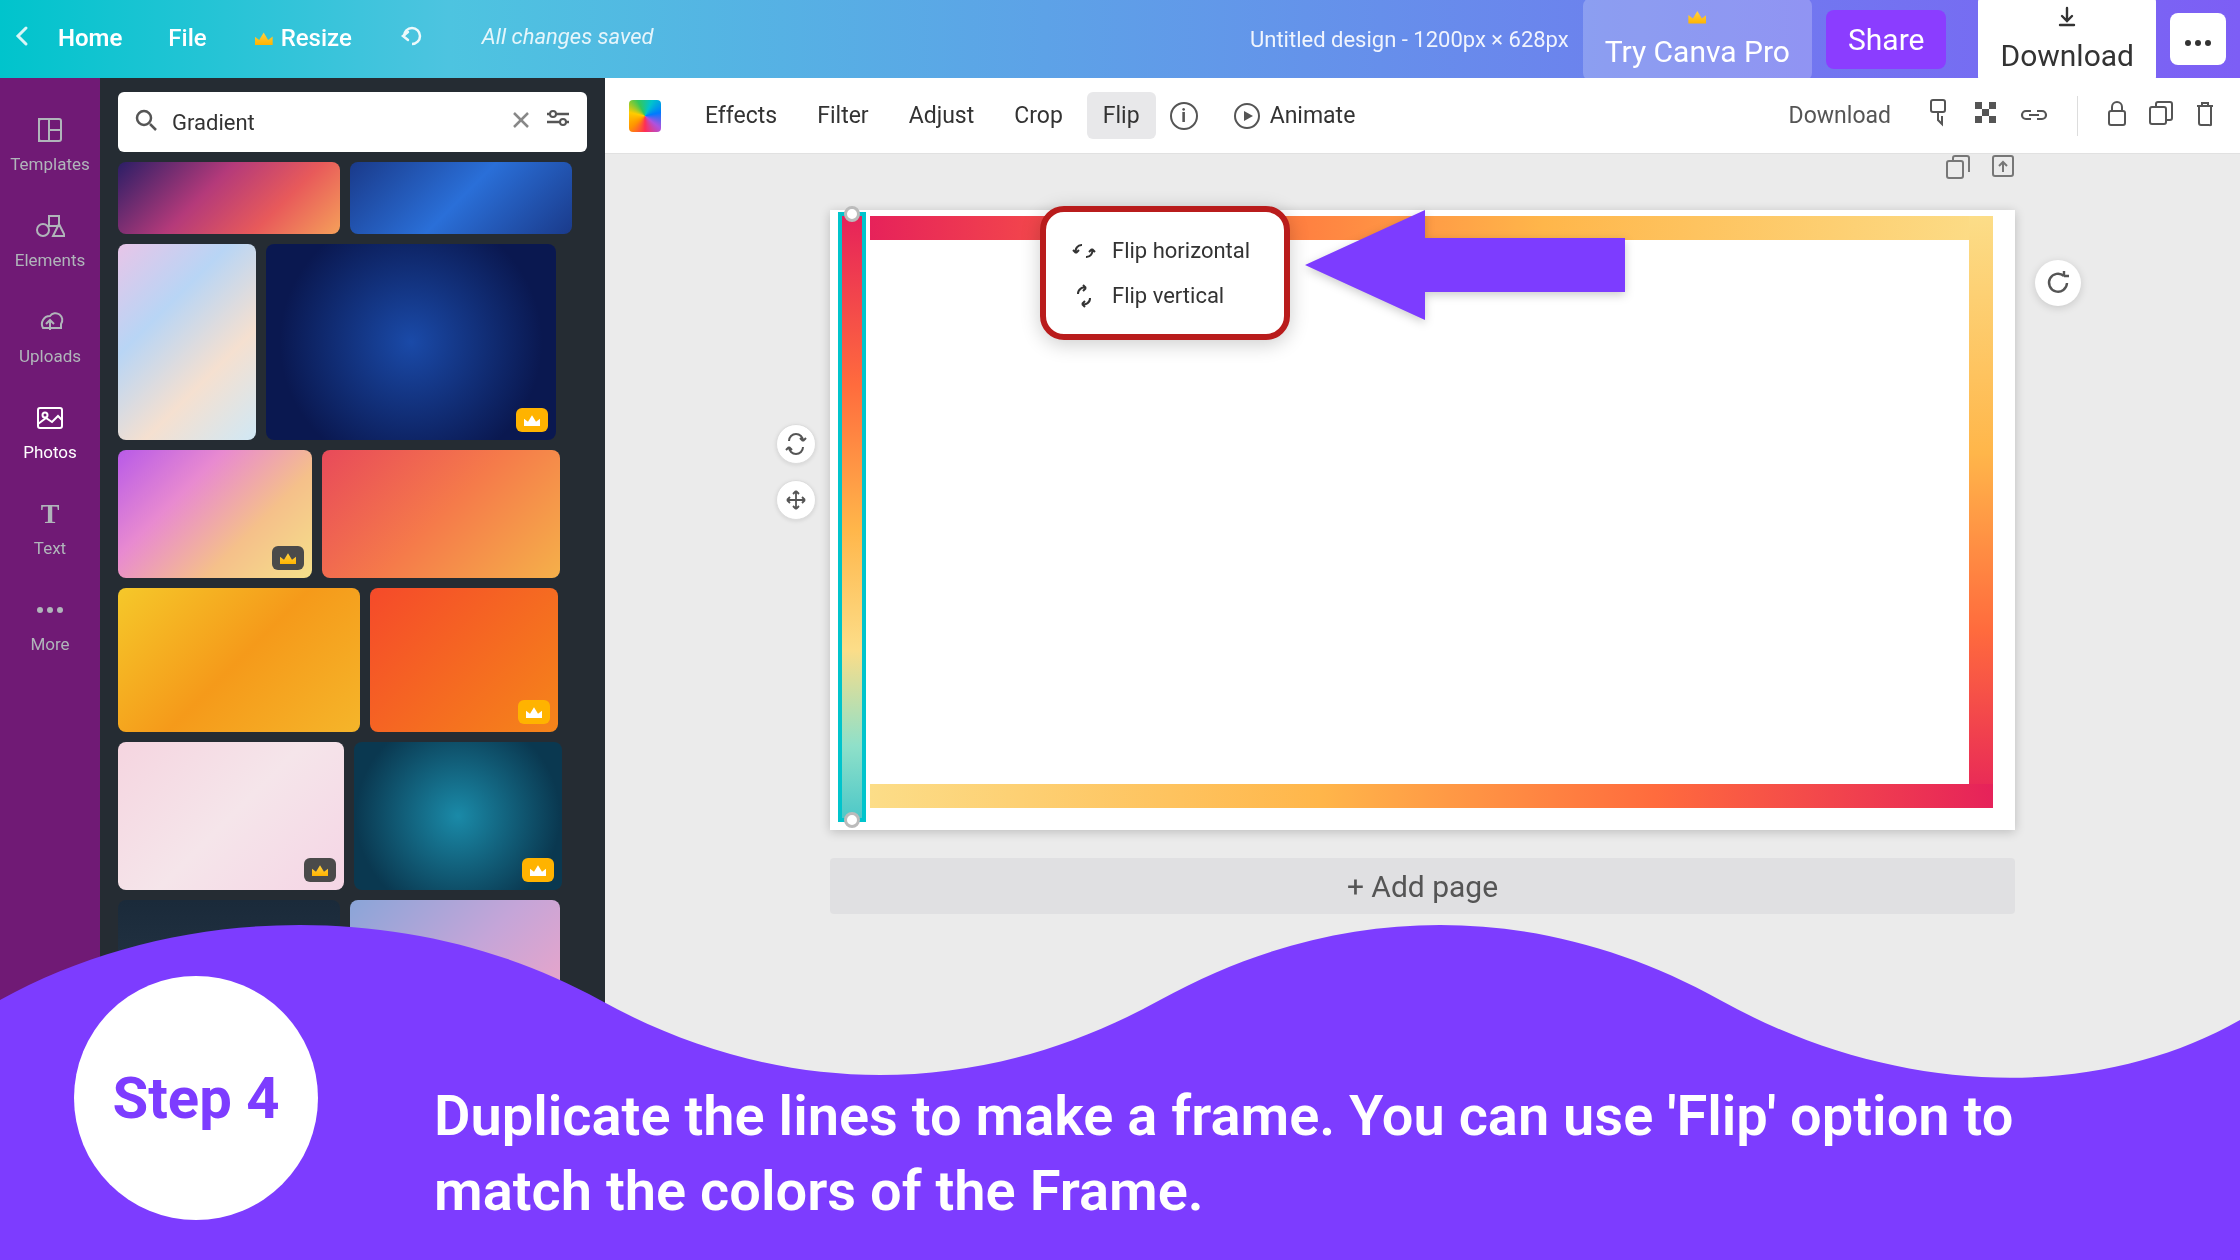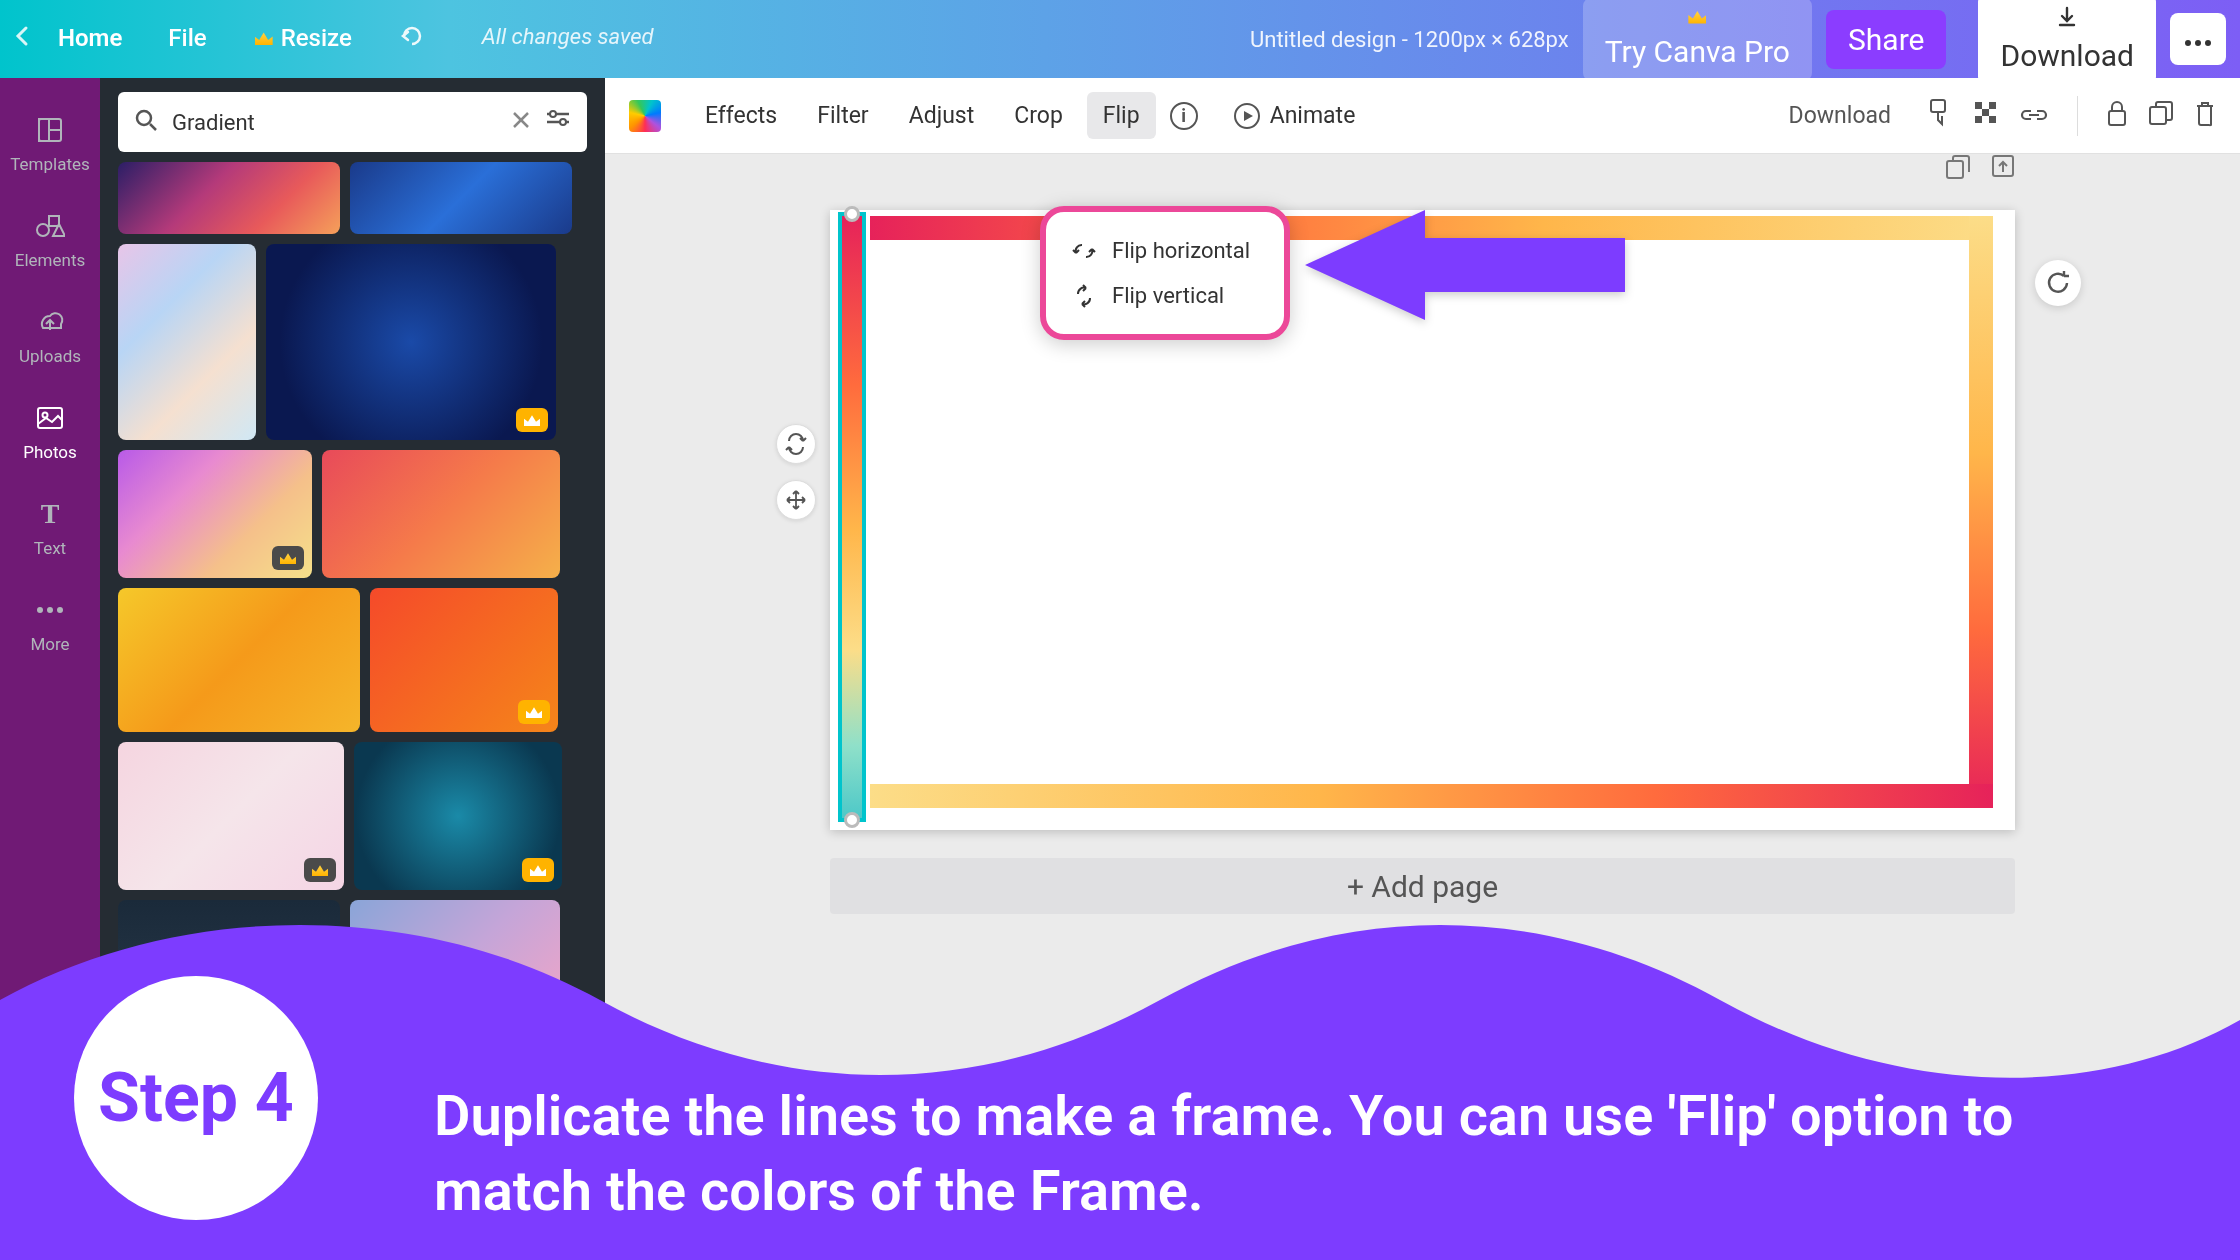--- a/index.html
+++ b/index.html
@@ -51,21 +51,21 @@
     .ctx-item { padding:10px 16px; cursor:pointer; border-radius:6px;}
     .ctx-item.active { background:#e8e8ea;}
     .info-circle { width:28px; height:28px; border:2px solid #555; border-radius:50%; display:flex; align-items:center; justify-content:center; font-size:18px; font-weight:700; color:#555; margin-left:6px; margin-right:12px;}
     .animate-wrap{display:flex;align-items:center;gap:10px;}
     .animate-icon{width:26px;height:26px;border:2px solid #555;border-radius:50%;position:relative;}
     .animate-icon:after{content:"";position:absolute;left:8px;top:6px;border-left:9px solid #555;border-top:5px solid transparent;border-bottom:5px solid transparent;}
     .ctx-right { margin-left:auto; display:flex; align-items:center; gap:20px; color:#555;}
     .ctx-divider { width:1px; height:40px; background:#ddd; margin:0 8px;}
     
     
-    .flip-dropdown { position:absolute; left:435px; top:128px; background:#fff; border:6px solid #ec4899; border-radius:24px; padding:16px 10px; width:250px; box-shadow:0 4px 20px rgba(0,0,0,0.2); z-index:100;}
+    .flip-dropdown { position:absolute; left:435px; top:128px; background:#fff; border:6px solid #b91c1c; border-radius:24px; padding:16px 10px; width:250px; box-shadow:0 4px 20px rgba(0,0,0,0.2); z-index:100;}
     .flip-item { display:flex; align-items:center; gap:16px; padding:10px 16px; font-size:22px; color:#333; cursor:pointer;}
     .flip-icon-svg { width:24px; height:24px; }
     
     
     .big-arrow { position:absolute; left:700px; top:132px; z-index:99; filter: drop-shadow(0 3px 5px rgba(0,0,0,0.2));}
     
     
     .canvas-stage { flex:1; display:flex; flex-direction:column; align-items:center; padding:56px 40px 40px;}
     .page { width:1185px; height:620px; background:#fff; box-shadow:0 2px 10px rgba(0,0,0,0.2); position:relative;}
     .page-toolbar { position:absolute; top:-56px; right:0; display:flex; gap:20px; color:#666;}
@@ -82,21 +82,21 @@
     .sel-handle.bot{ left:50%; bottom:-10px; transform:translateX(-50%);}
     
     .side-btns{position:absolute; left:-54px; top:214px; display:flex; flex-direction:column; gap:16px;}
     .circle-btn{width:40px;height:40px;background:#fff;border:1px solid #ddd;border-radius:50%;display:flex;align-items:center;justify-content:center;color:#555;box-shadow:0 1px 4px rgba(0,0,0,0.1);}
     
     .add-page { width:1185px; height:56px; margin-top:28px; background:#e0e0e2; border-radius:4px; display:flex; align-items:center; justify-content:center; color:#555; font-size:30px; cursor:pointer;}
     
     
     .tutorial-overlay { position:absolute; left:0; right:0; bottom:0; height:380px; pointer-events:none; z-index:200;}
     .wave-bg { position:absolute; inset:0;}
-    .step-circle { position:absolute; left:74px; bottom:40px; width:244px; height:244px; background:#fff; border-radius:50%; display:flex; align-items:center; justify-content:center; color:#7d3cff; font-size:68px; font-weight:700;}
+    .step-circle { position:absolute; left:74px; bottom:40px; width:244px; height:244px; background:#fff; border-radius:50%; display:flex; align-items:center; justify-content:center; color:#7d3cff; font-size:58px; font-weight:700;}
     .tutorial-text { position:absolute; left:434px; bottom:30px; right:80px; color:#fff; font-size:56px; font-weight:600; line-height:1.35;}
   </style>
 </head>
 <body>
 
 <div class="topbar">
   <div class="topbar-left">
     <span class="back-chevron">
       <svg width="16" height="24" viewBox="0 0 16 24">
           <path d="M12 4 L4 12 L12 20" stroke="#fff" stroke-width="3" fill="none" stroke-linecap="round"></path>

